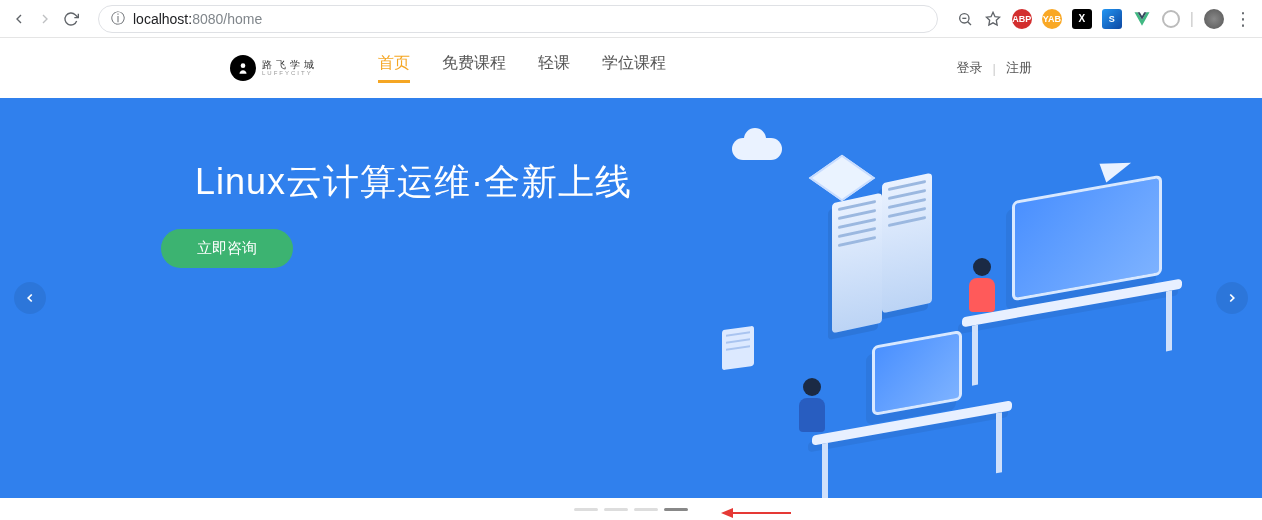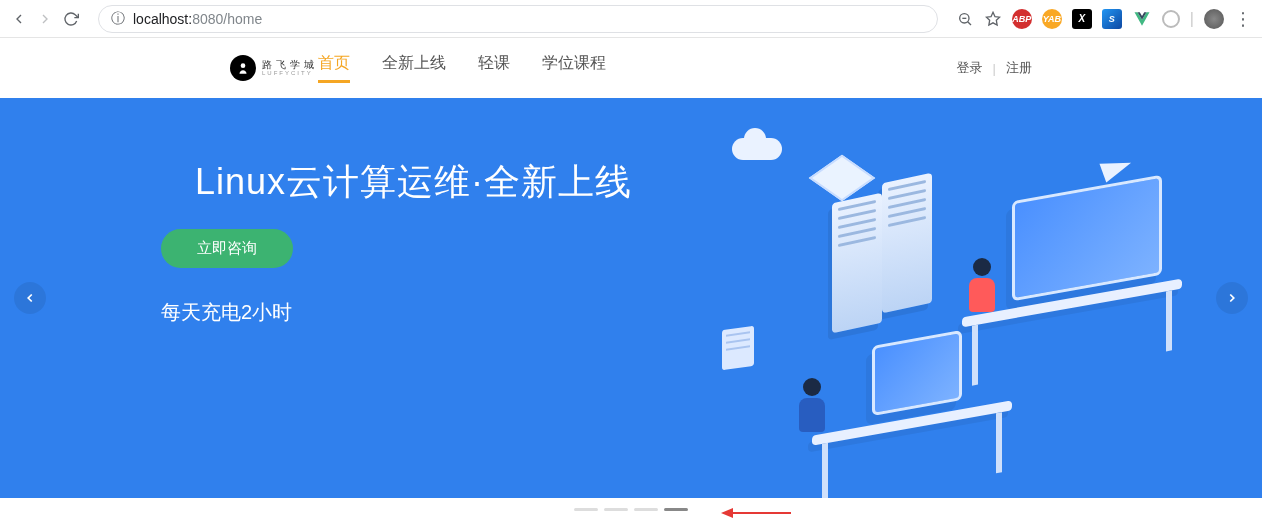--- a/index.html
+++ b/index.html
@@ -5,33 +5,33 @@
     * { margin:0; padding:0; box-sizing:border-box; }
     body { font-family:-apple-system,BlinkMacSystemFont,"Segoe UI","PingFang SC","Microsoft YaHei",sans-serif; background:#fff; }
 
     
     .chrome { height:38px; display:flex; align-items:center; padding:0 10px; gap:8px; border-bottom:1px solid #e5e5e5; background:#fff; }
     .nav-icon { width:18px; height:18px; display:flex; align-items:center; justify-content:center; color:#5f6368; cursor:pointer; }
     .addr { flex:1; display:flex; align-items:center; height:28px; border:1px solid #dfe1e5; border-radius:14px; padding:0 12px; margin:0 10px; color:#5f6368; font-size:14px; gap:8px; }
     .addr .url { color:#202124; }
     .addr .url .gray { color:#80868b; }
     .chrome-right { display:flex; align-items:center; gap:10px; }
-    .ext { width:20px; height:20px; border-radius:50%; display:flex; align-items:center; justify-content:center; font-size:9px; font-weight:bold; color:#fff;font-style:italic; }
+    .ext { width:20px; height:20px; border-radius:50%; display:flex; align-items:center; justify-content:center; font-size:9px; font-weight:bold; color:#fff; }
     .ext.abp { background:#d32f2f; }
     .ext.yab { background:#f9a825; }
     .ext.x { background:#000; border-radius:3px; font-size:10px; }
     .ext.s { background:linear-gradient(135deg,#2196f3,#0d47a1); border-radius:3px; }
     .ext.vue { background:none; color:#42b883; }
     .ext.o { background:#fff; border:2px solid #bbb; width:18px; height:18px; }
     .avatar { width:20px; height:20px; border-radius:50%; background:radial-gradient(circle,#888,#555); }
     .dots { color:#5f6368; font-size:18px; }
 
     
     .site-header { height:60px; display:flex; align-items:center; padding:0 230px; justify-content:space-between; }
-    .header-left { display:flex; }
+    .header-left { display:flex; gap:60px; }
     .logo { display:flex; align-items:center; gap:6px; }
     .logo-icon { width:26px; height:26px; background:#000; border-radius:50%; display:flex; align-items:center; justify-content:center; }
     .logo-text { font-size:10px; line-height:1; letter-spacing:4px; color:#333; }
     .logo-text .sub { font-size:6px; letter-spacing:2px; color:#999; display:block; }
     .nav-menu { display:flex; gap:32px; }
     .nav-item { font-size:16px; color:#555; cursor:pointer; padding-bottom:6px; }
     .nav-item.active { color:#f5a623; border-bottom:3px solid #f5a623; font-weight:500; }
     .header-right { display:flex; align-items:center; gap:10px; font-size:13px; color:#555; }
     .header-right .divider { color:#ccc; }
     .header-right span.link { cursor:pointer; }
@@ -139,21 +139,21 @@
             <path d="M6 22c0-4 3-6 6-6s6 2 6 6"></path>
           </svg>
         </div>
       <div class="logo-text">
         <span>路飞学城</span>
         <span class="sub">LUFFYCITY</span>
       </div>
     </div>
     <div class="nav-menu">
       <div class="nav-item active">首页</div>
-      <div class="nav-item">全新上线</div>
+      <div class="nav-item">免费课程</div>
       <div class="nav-item">轻课</div>
       <div class="nav-item">学位课程</div>
     </div>
   </div>
   <div class="header-right">
     <span class="link">登录</span>
     <span class="divider">|</span>
     <span class="link">注册</span>
   </div>
 </div>
@@ -169,21 +169,20 @@
         <polyline points="9 18 15 12 9 6"></polyline>
       </svg>
     </div>
 
   <div class="hero-inner">
     <h1>Linux云计算运维·全新上线</h1>
     <div class="sub">
     </div>
     <button class="cta">立即咨询</button>
     <div class="slogan">
-      <div>每天充电2小时</div>
     </div>
   </div>
 
   <div class="illus">
     <div class="iso cloud" style="top:10px; left:30px;"></div>
     <div class="iso plane" style="top:30px; right:70px;"></div>
     <div class="iso cube" style="top:30px; left:120px;"></div>
     <div class="iso server" style="top:50px; left:180px;">
         <div class="line"></div>
         <div class="line"></div>

